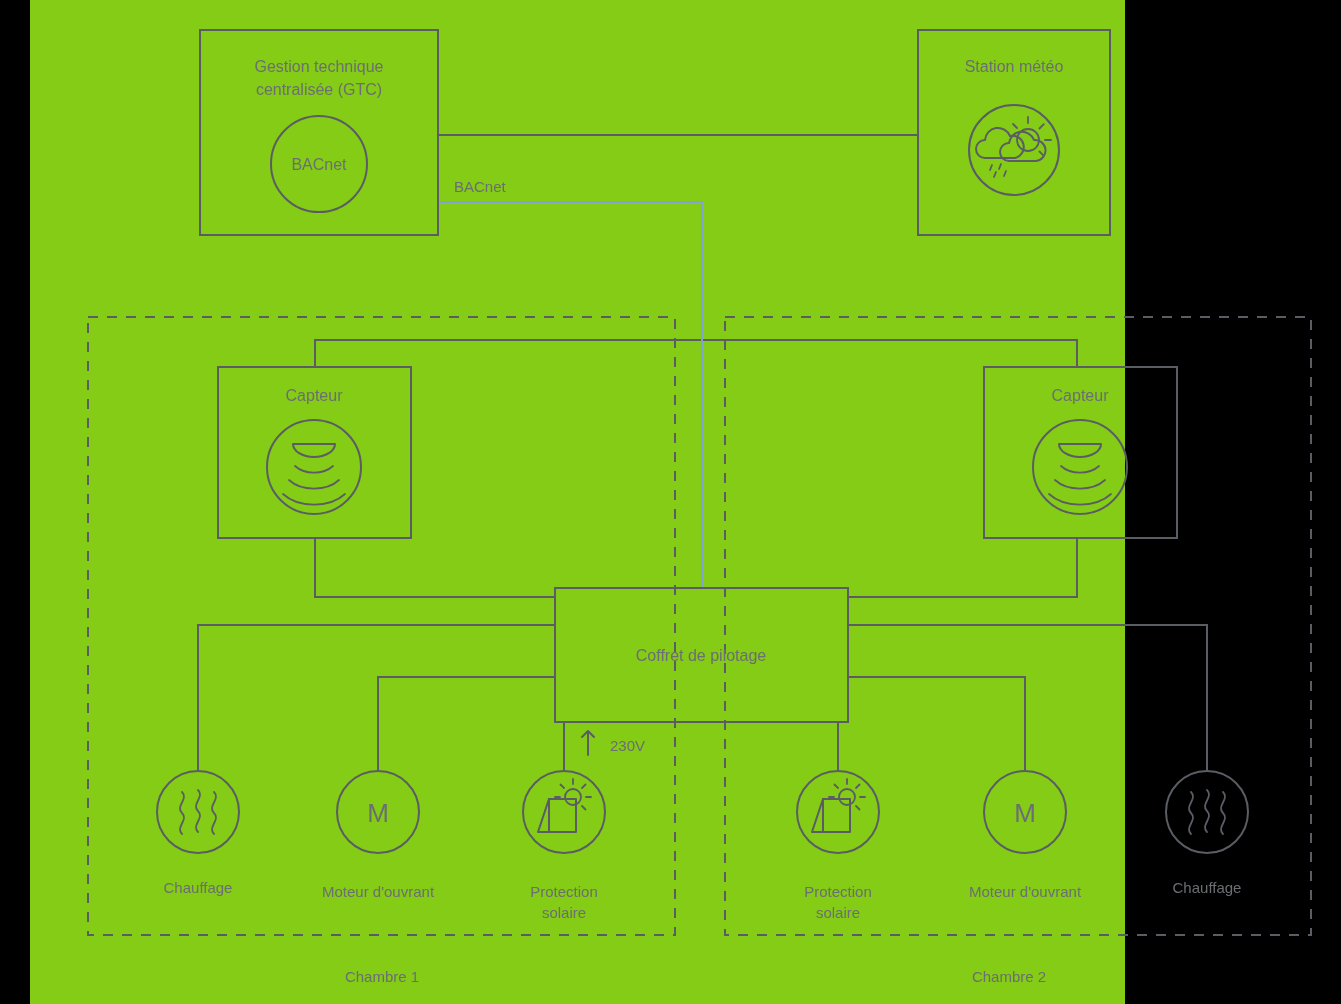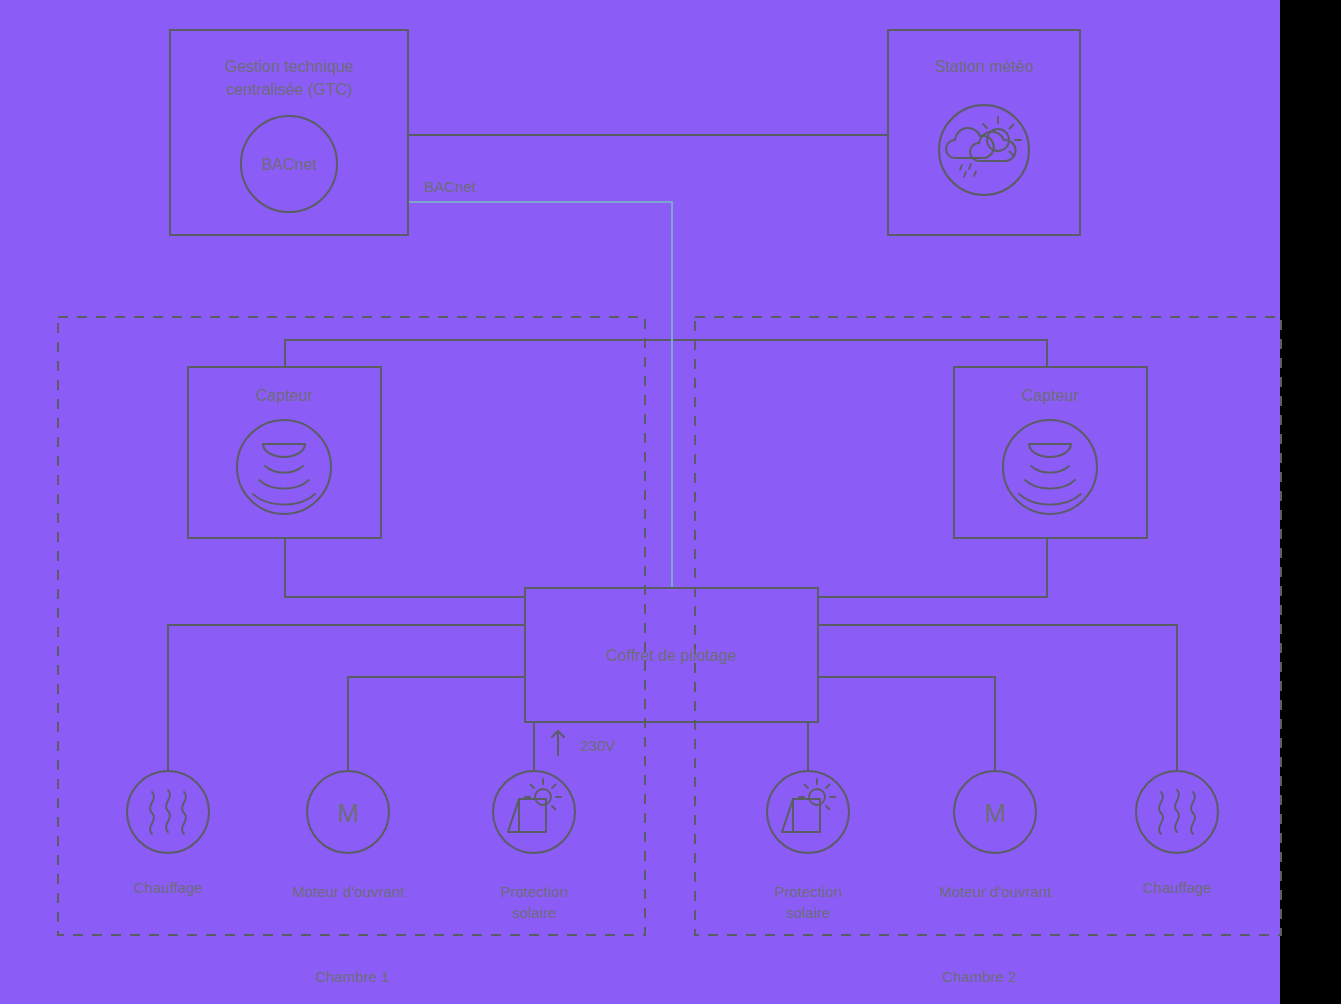--- a/index.html
+++ b/index.html
@@ -1,18 +1,18 @@
 <!DOCTYPE html>
 <html><head>
 <meta charset="utf-8">
 <style>
   html,body{margin:0;padding:0;background:#000;}
   body{width:1341px;height:1004px;overflow:hidden;
        font-family:"Liberation Sans","DejaVu Sans",sans-serif;}
-  #stage{position:relative;width:1280px;height:1004px;background:#8b5cf6;}
+  #stage{position:relative;width:1095px;height:1004px;background:#84cc16;margin-left:30px;}
   svg{position:absolute;left:0;top:0;}
   text{fill:#6b6e72;font-family:"Liberation Sans","DejaVu Sans",sans-serif;}
   .box{fill:none;stroke:#5a5d63;stroke-width:2;}
   .room{fill:none;stroke:#5a5d63;stroke-width:2;stroke-dasharray:10 9;}
   .wire{fill:none;stroke:#5a5d63;stroke-width:2;}
   .bus{fill:none;stroke:#7da5cf;stroke-width:2;}
   .ico{fill:none;stroke:#5a5d63;stroke-width:2;stroke-linecap:round;stroke-linejoin:round;}
   .icoThin{fill:none;stroke:#5a5d63;stroke-width:1.8;stroke-linecap:round;}
   .ring{fill:none;stroke:#5a5d63;stroke-width:2;}
   .t-box{font-size:16px;}

